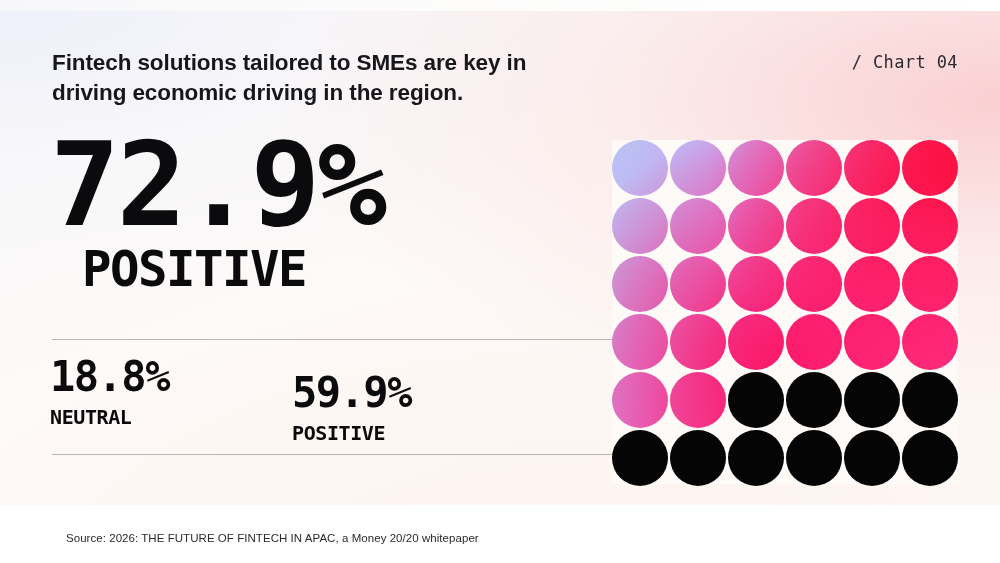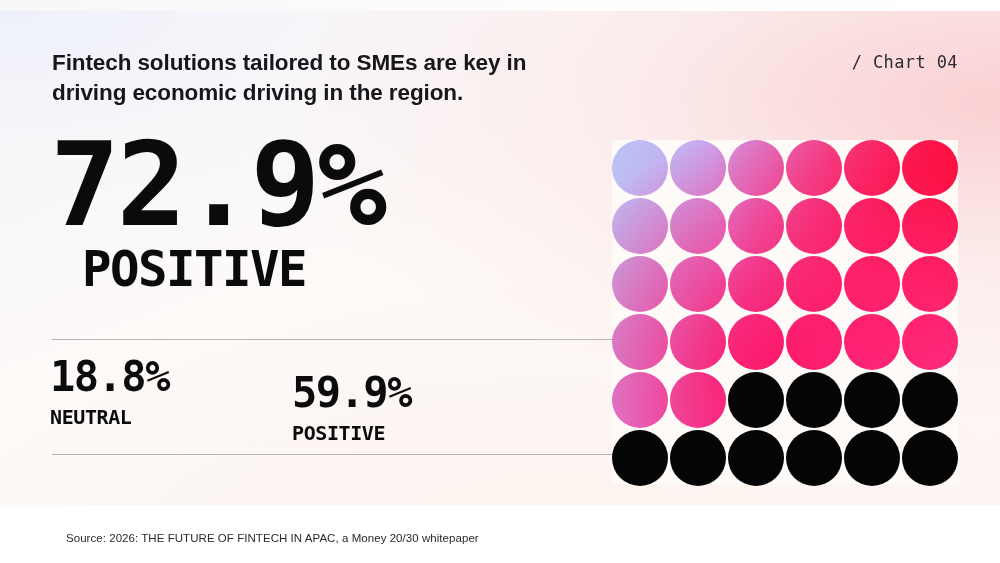--- a/index.html
+++ b/index.html
@@ -205,15 +205,15 @@
       <div class="dot black" style="left: 232px; top: 232px;"></div>
       <div class="dot black" style="left: 290px; top: 232px;"></div>
       <div class="dot black" style="left: 0px; top: 290px;"></div>
       <div class="dot black" style="left: 58px; top: 290px;"></div>
       <div class="dot black" style="left: 116px; top: 290px;"></div>
       <div class="dot black" style="left: 174px; top: 290px;"></div>
       <div class="dot black" style="left: 232px; top: 290px;"></div>
       <div class="dot black" style="left: 290px; top: 290px;"></div>
     </div>
 
-  <div class="source">Source: 2026: THE FUTURE OF FINTECH IN APAC, a Money 20/30 whitepaper</div>
+  <div class="source">Source: 2026: THE FUTURE OF FINTECH IN APAC, a Money 20/20 whitepaper</div>
 
 </div>
 
 </body></html>

